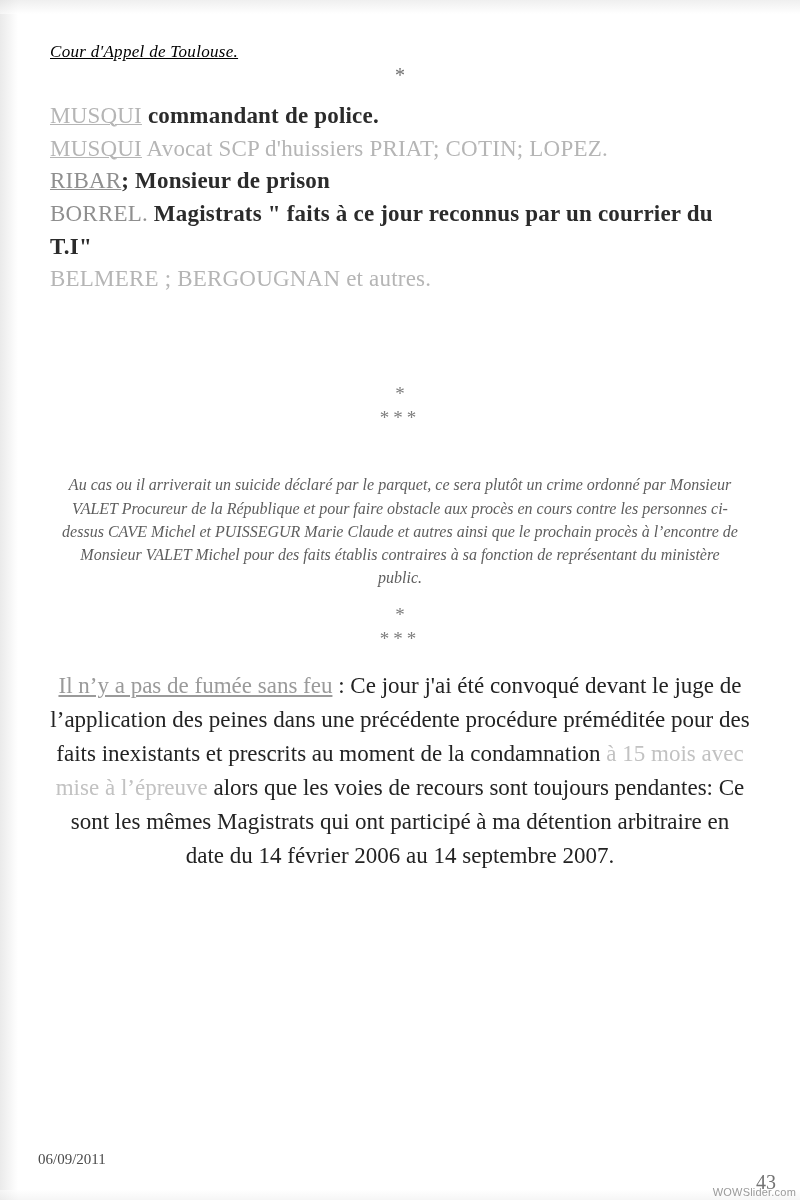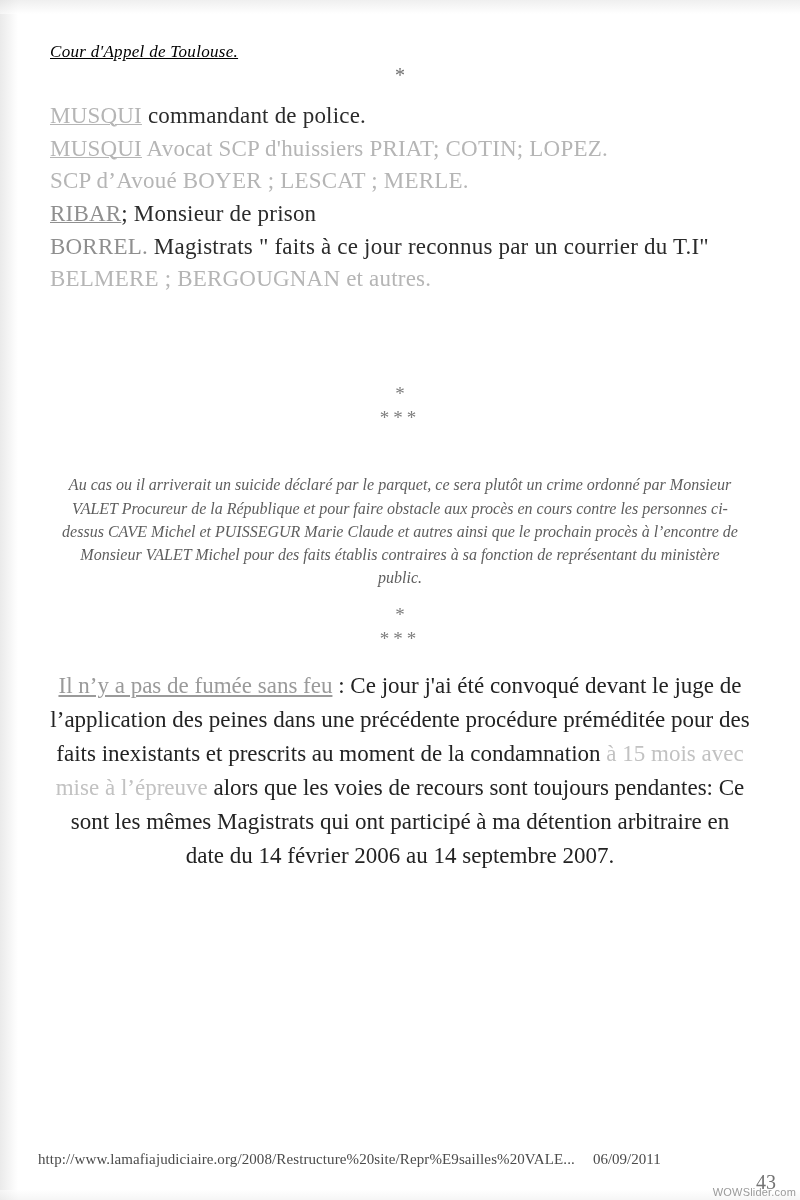--- a/index.html
+++ b/index.html
@@ -79,21 +79,21 @@
 
   .names-block {
     margin-top: 14px;
     font-size: 23px;
     line-height: 1.42;
     letter-spacing: 0.2px;
   }
   .names-block .line { white-space: nowrap; }
   .nm-faint { color: #b5b5b5; }
   .nm-mid   { color: #8f8f8f; }
-  .nm-dark  { color: #2b2b2b; }
+  .nm-dark  { color: #2b2b2b; font-weight: bold; }
   .u { text-decoration: underline; text-decoration-thickness: 1px; }
 
   .names-block .wrapline { white-space: normal; }
 
   .stars-mid {
     margin-top: 86px;
   }
 
   .italic-para {
     margin-top: 44px;
@@ -176,23 +176,20 @@
     <div class="names-block">
 
       <div class="line">
         <span class="nm-faint u">MUSQUI</span><span class="nm-dark"> commandant de police.</span>
       </div>
 
       <div class="line">
         <span class="nm-faint u">MUSQUI</span><span class="nm-faint"> Avocat SCP d'huissiers PRIAT; COTIN; LOPEZ.</span>
       </div>
 
-      <div class="line">
-        <span class="nm-faint">SCP d’Avoué BOYER ; LESCAT ; MERLE.</span>
-      </div>
 
 
       <div class="line">
         <span class="nm-mid u">RIBAR</span><span class="nm-dark">; Monsieur de prison</span>
       </div>
 
       <div class="wrapline">
         <span class="nm-mid">BORREL.</span><span class="nm-dark"> Magistrats " faits à ce jour reconnus par un courrier du T.I"</span>
       </div>
 
@@ -214,19 +211,18 @@
       <div class="s3">***</div>
     </div>
 
     <div class="final-para">
       <span class="lead">Il n’y a pas de fumée sans feu</span><span> : Ce jour j'ai été convoqué devant le juge de l’application des peines dans une précédente procédure préméditée pour des faits inexistants et prescrits au moment de la condamnation </span><span class="ghost">à 15 mois avec mise à l’épreuve</span><span> alors que les voies de recours sont toujours pendantes: Ce sont les mêmes Magistrats qui ont participé à ma détention arbitraire en date du 14 février 2006 au 14 septembre 2007.</span>
     </div>
 
   </div>
 
   <div class="footer">
-    <span class="url">http://www.lamafiajudiciaire.org/2008/Restructure%20site/Repr%E9sailles%20VALE...</span>
     <span class="date">06/09/2011</span>
   </div>
 
   <div class="page-number">43</div>
   <div class="watermark">WOWSlider.com</div>
 </div>
 
 </body></html>

